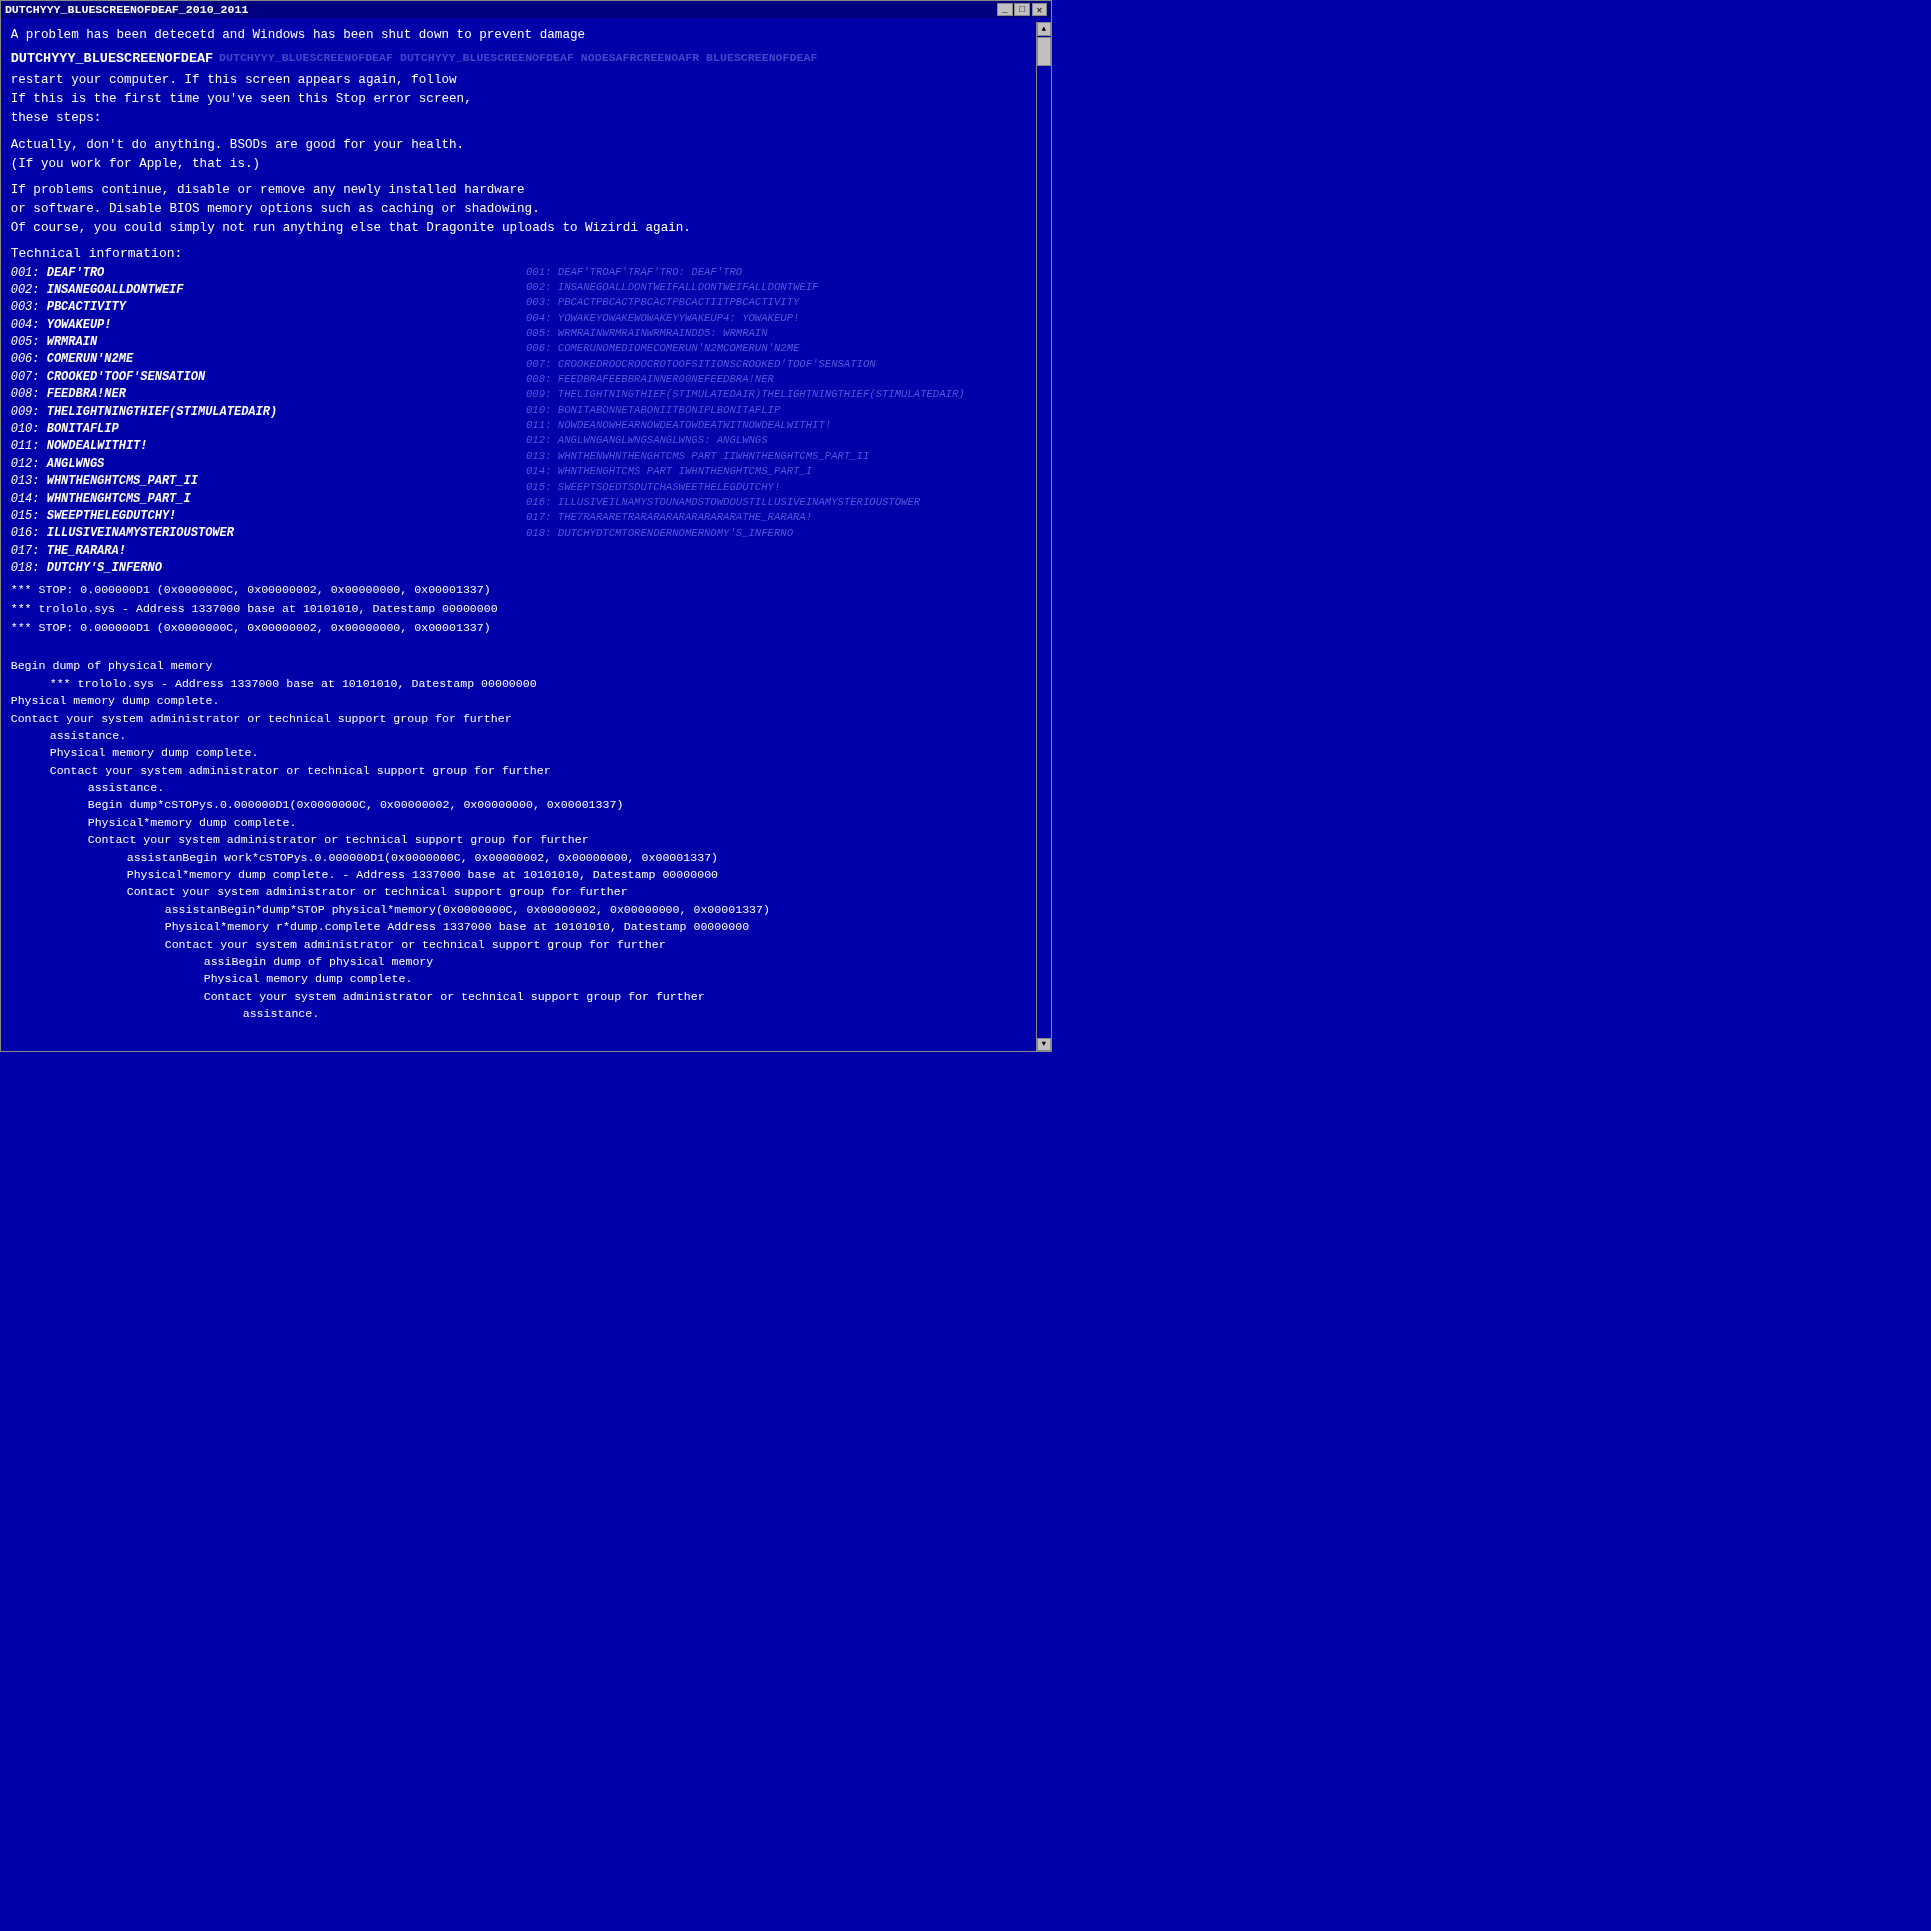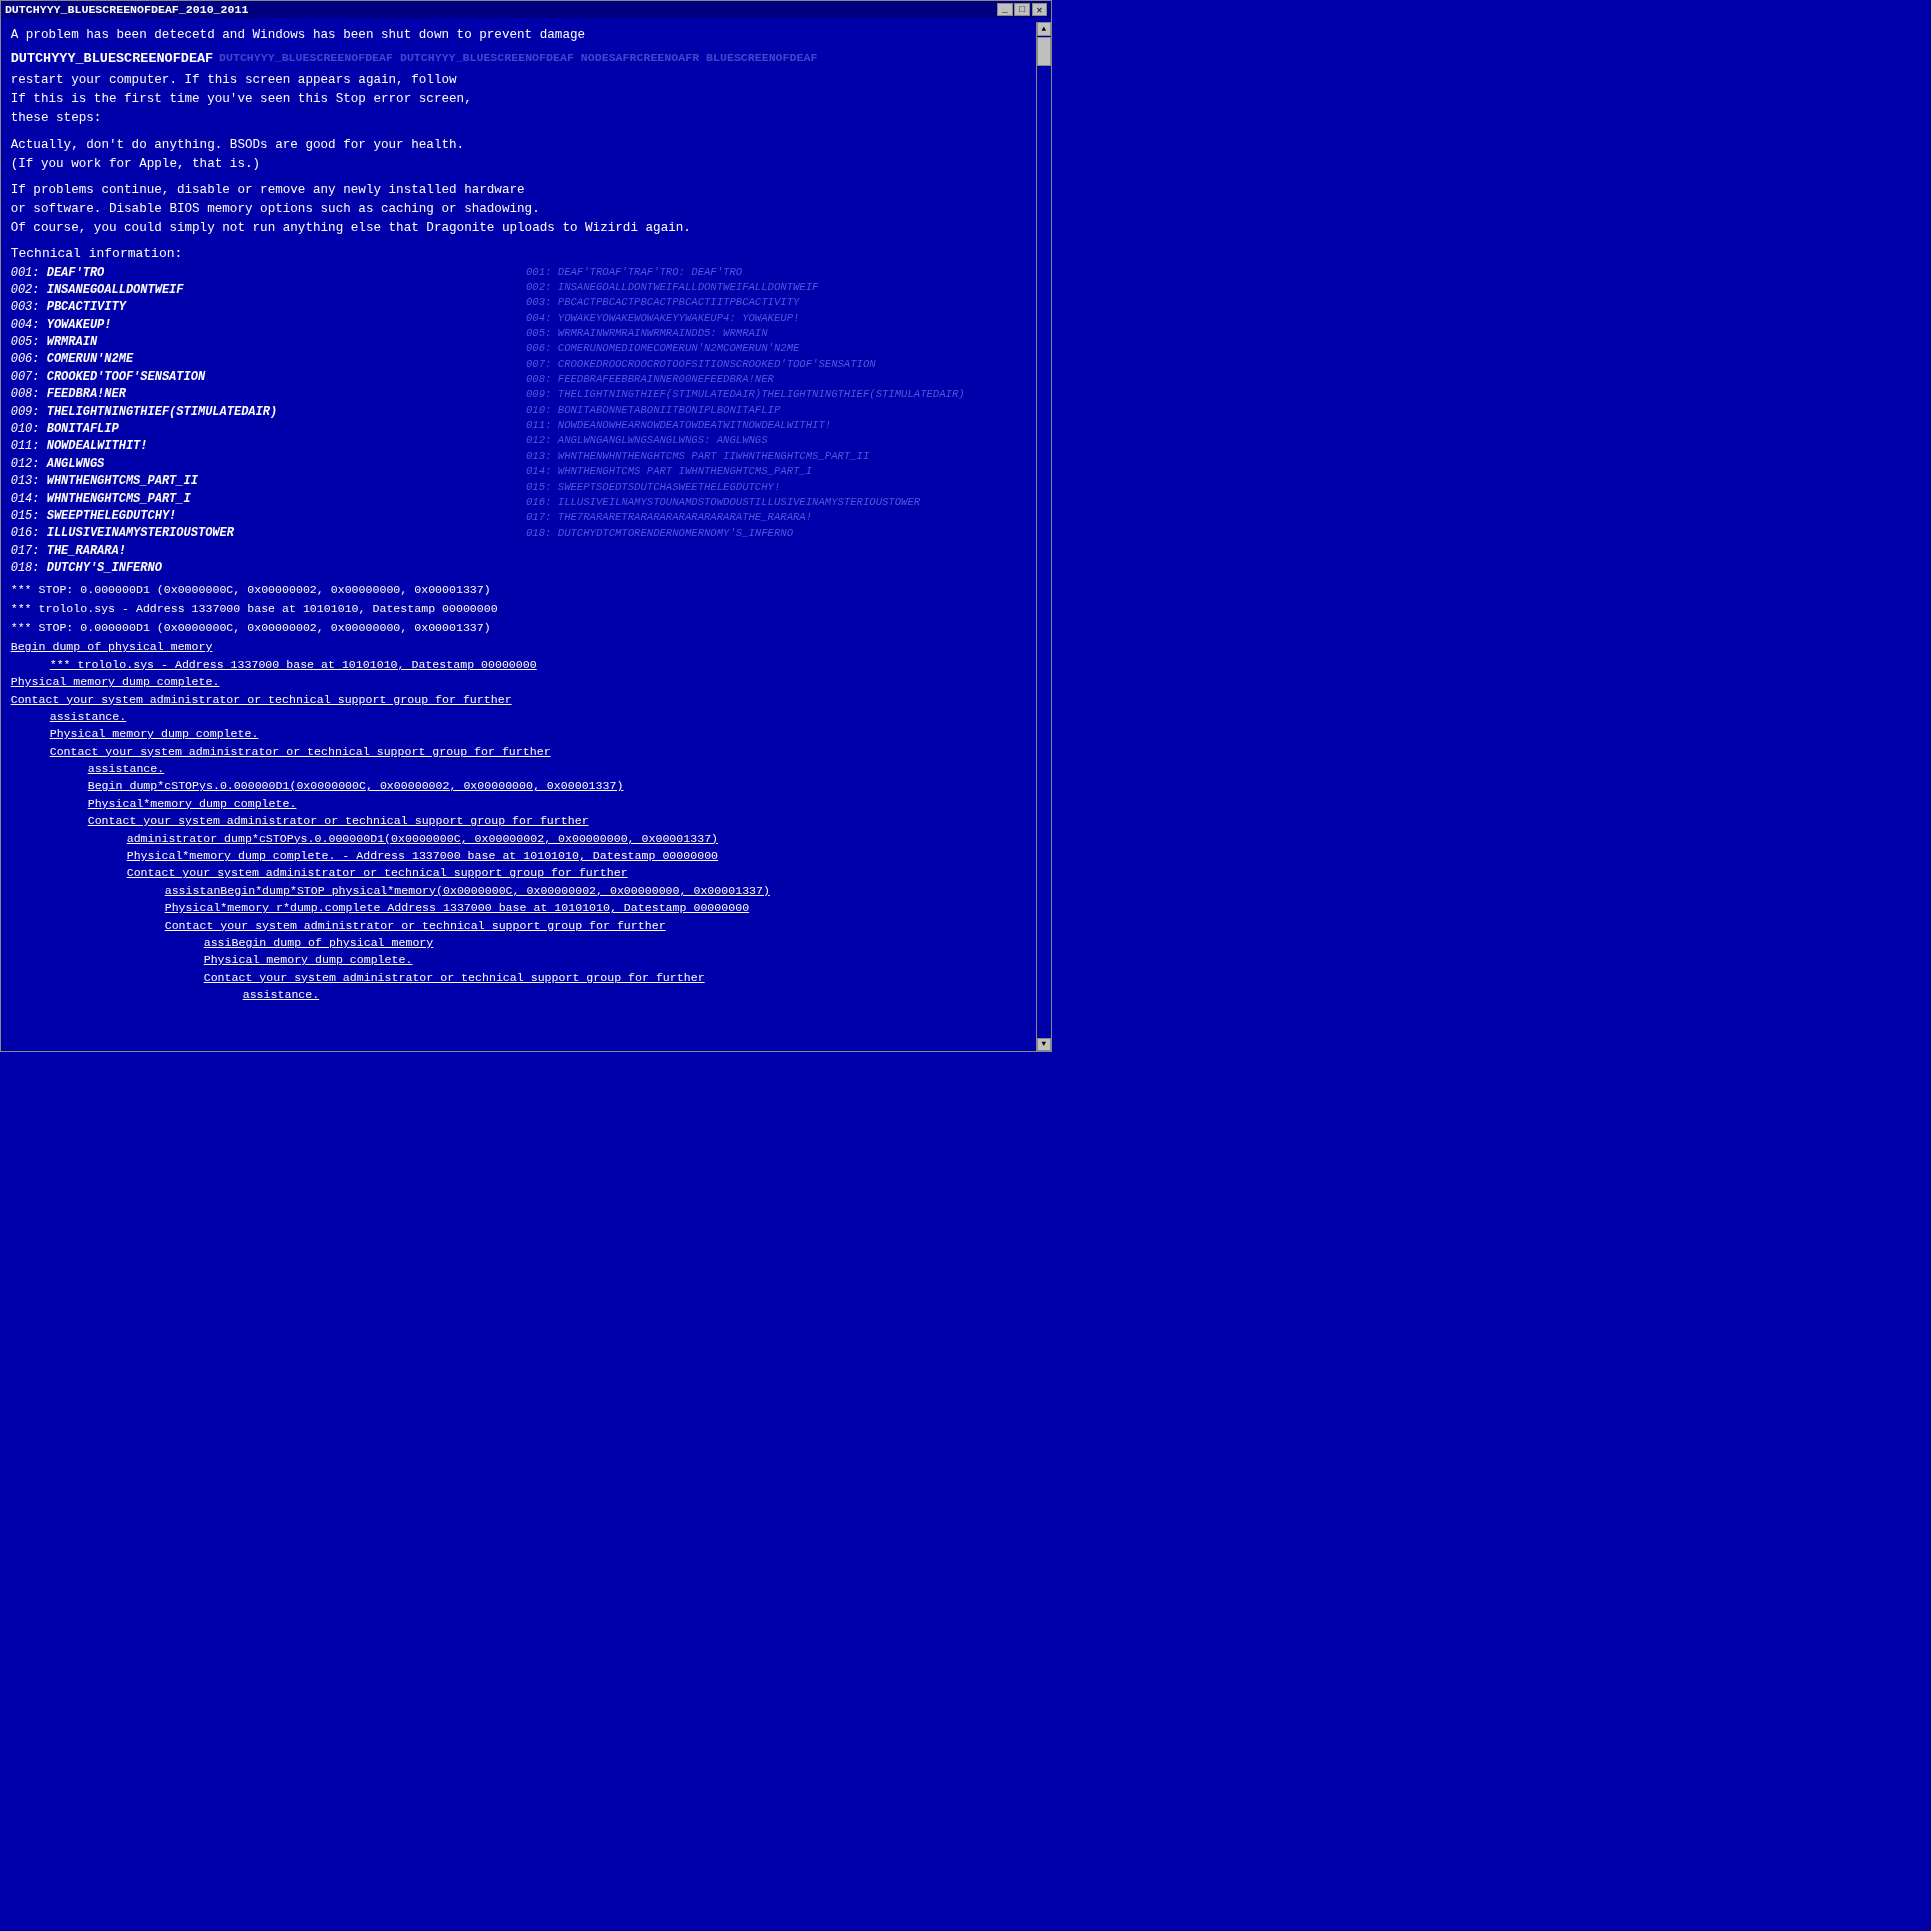--- a/index.html
+++ b/index.html
@@ -109,21 +109,21 @@
     .item-num { color: #FFFFFF; }
     .item-label { color: #FFFFFF; font-weight: bold; }
     .ghost-col {
       color: #5555DD;
       font-size: 10.6px;
       line-height: 1.45;
       white-space: nowrap;
       overflow: hidden;
     }
     .stop-line { margin: 7.7px 0 3.9px 0; }
-    .dump-section { margin-top: 1px; line-height: 1.5; font-size: 11.6px; text-decoration: underline; }
+    .dump-section { margin-top: 20px; line-height: 1.5; font-size: 11.6px; }
   </style>
 </head>
 <body>
 
 <div class="window">
   <div class="titlebar">
     <span>DUTCHYYY_BLUESCREENOFDEAF_2010_2011</span>
     <div class="titlebar-buttons">
       <div class="titlebar-btn">_</div>
       <div class="titlebar-btn">□</div>
@@ -219,21 +219,21 @@
         <div>Contact your system administrator or technical support group for further</div>
         <div style="padding-left:39px;">assistance.</div>
         <div style="padding-left:39px;">Physical memory dump complete.</div>
         <div style="padding-left:39px;">Contact your system administrator or technical support group for further</div>
         <div style="padding-left:77px;">assistance.</div>
         <div style="padding-left:77px;">Begin dump*cSTOPys.0.000000D1(0x0000000C, 0x00000002, 0x00000000, 0x00001337)</div>
       </div>
       <div>
         <div style="padding-left:77px;">Physical*memory dump complete.</div>
         <div style="padding-left:77px;">Contact your system administrator or technical support group for further</div>
-        <div style="padding-left:116px;">administrator dump*cSTOPys.0.000000D1(0x0000000C, 0x00000002, 0x00000000, 0x00001337)</div>
+        <div style="padding-left:116px;">assistanBegin work*cSTOPys.0.000000D1(0x0000000C, 0x00000002, 0x00000000, 0x00001337)</div>
       </div>
       <div>
         <div style="padding-left:116px;">Physical*memory dump complete. - Address 1337000 base at 10101010, Datestamp 00000000</div>
         <div style="padding-left:116px;">Contact your system administrator or technical support group for further</div>
         <div style="padding-left:154px;">assistanBegin*dump*STOP physical*memory(0x0000000C, 0x00000002, 0x00000000, 0x00001337)</div>
       </div>
       <div>
         <div style="padding-left:154px;">Physical*memory r*dump.complete Address 1337000 base at 10101010, Datestamp 00000000</div>
         <div style="padding-left:154px;">Contact your system administrator or technical support group for further</div>
         <div style="padding-left:193px;">assiBegin dump of physical memory</div>

